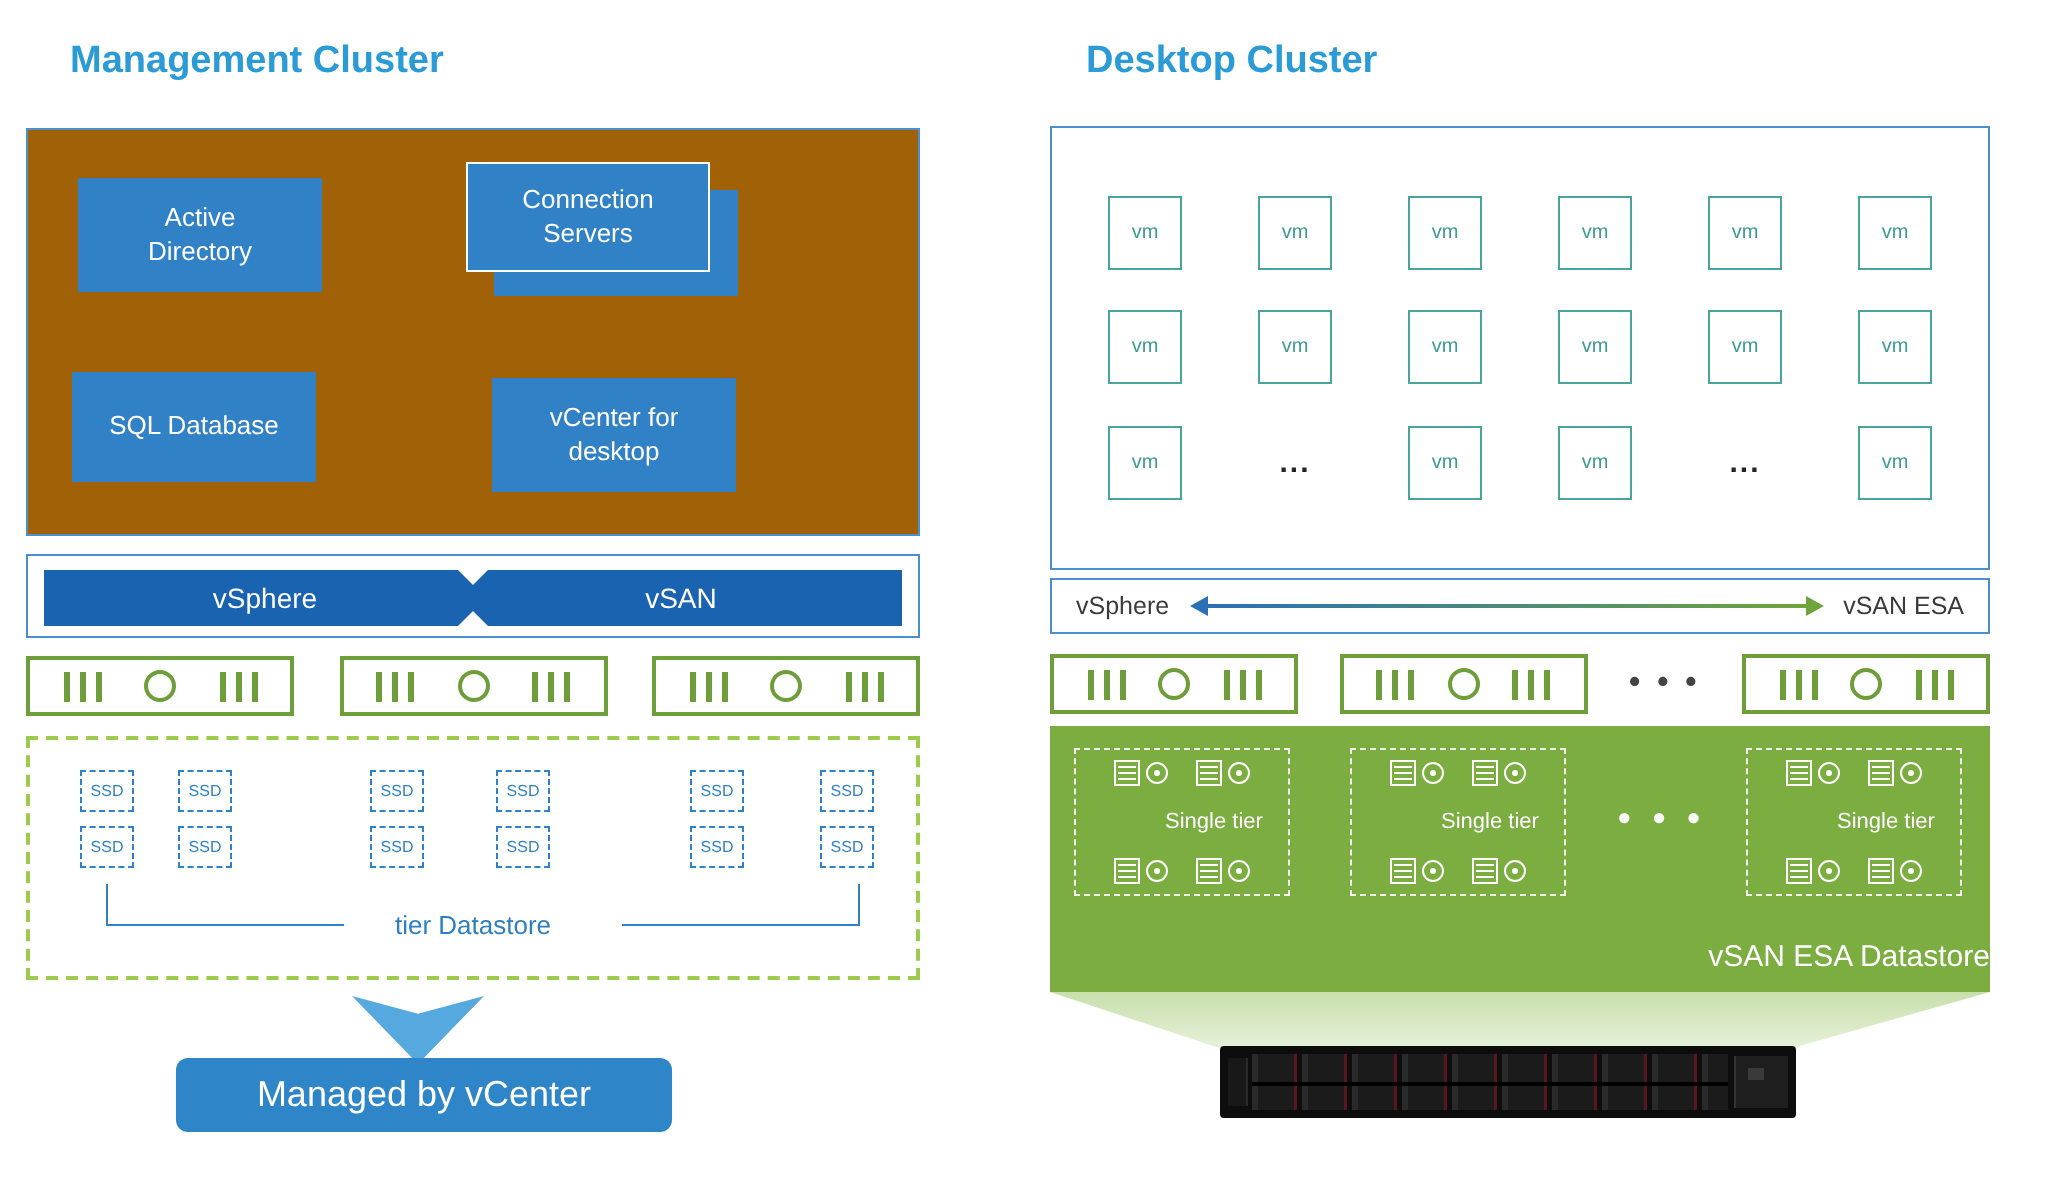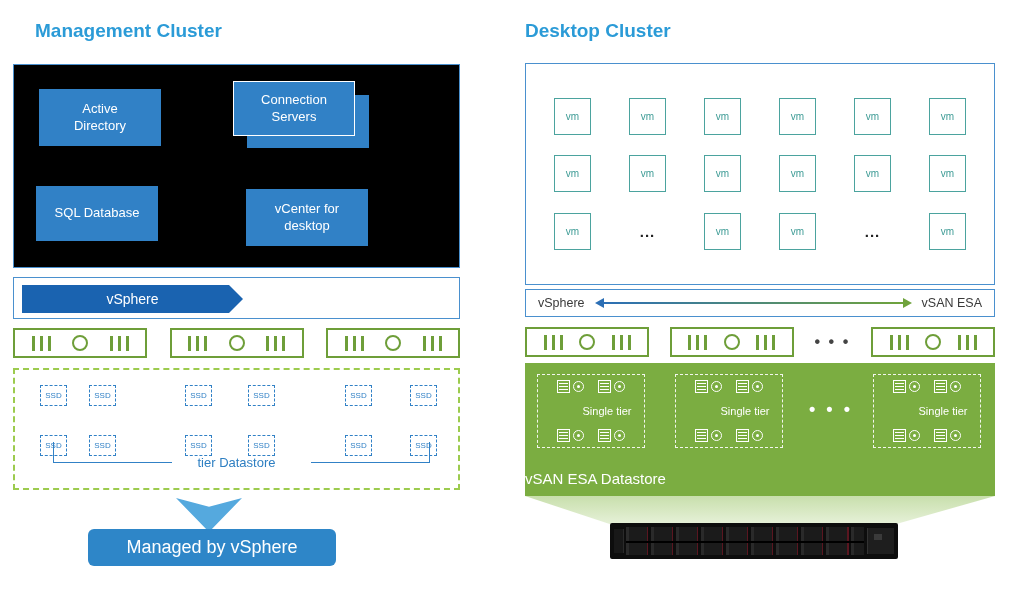--- a/index.html
+++ b/index.html
@@ -2,25 +2,25 @@
 <html><head>
 <meta charset="utf-8">
 <style>
   html,body { margin:0; padding:0; background:#fff; }
   .canvas {
     position:relative; width:1024px; height:595px; background:#fff;
     font-family:"Liberation Sans", sans-serif; overflow:hidden;border-radius:28px;
   }
   .title { position:absolute; font-size:19px; font-weight:600; color:#2B9BD7; }
   .left-title { left:35px; top:20px; }
-  .right-title { left:525px; top:20px; }
+  .right-title { left:543px; top:20px; }
 
   
   .mgmt-box { position:absolute; left:13px; top:64px; width:447px; height:204px;
-    border:1px solid #4A90CE; background:#000000; box-sizing:border-box; }
+    border:1px solid #4A90CE; background:#a16207; box-sizing:border-box; }
   .blue-box { position:absolute; background:#3181C6; color:#fff; font-size:13px;
     line-height:1.3; display:flex; align-items:center; justify-content:center;
     text-align:center; box-sizing:border-box; }
   .ad  { left:25px;  top:24px;  width:122px; height:57px; padding:0 16px; }
   .cs-back { left:233px; top:30px; width:122px; height:53px; }
   .cs  { left:219px; top:16px;  width:122px; height:55px; padding:0 16px; border:1px solid #fff; }
   .sql { left:22px;  top:121px; width:122px; height:55px; padding:0 4px; }
   .vcd { left:232px; top:124px; width:122px; height:57px; padding:0 20px; }
 
   .layer-bar-left { position:absolute; left:13px; top:277px; width:447px; height:42px;
@@ -38,21 +38,21 @@
     box-sizing:border-box; }
   .servers-right .server-node { width:124px; }
   .bars { display:flex; }
   .bars i { display:block; width:3px; height:15px; background:#6E9E39; margin:0 2.5px; }
   .scircle { width:12px; height:12px; border:2.5px solid #6E9E39; border-radius:50%; }
   .hosts-dots { font-size:16px; font-weight:700; color:#444; letter-spacing:2px; }
 
   .ssd-box { position:absolute; left:13px; top:368px; width:447px; height:122px;
     border:2px dashed #9CCB4E; box-sizing:border-box; background:#fff; }
   .ssd-group { position:absolute; display:grid; grid-template-columns:auto auto;
-    row-gap:29px; }
+    row-gap:7px; }
   .g1 { left:25px;  top:15px; column-gap:22px; }
   .g2 { left:170px; top:15px; column-gap:36px; }
   .g3 { left:330px; top:15px; column-gap:38px; }
   .ssd { width:27px; height:21px; border:1px dashed #3181C6; color:#3181C6;
     font-size:8px; display:flex; align-items:center; justify-content:center;
     background:#fff; box-sizing:border-box; }
   .elbow-l { position:absolute; left:38px; top:72px; width:118px; height:20px;
     border-left:1.5px solid #3181C6; border-bottom:1.5px solid #3181C6; }
   .elbow-r { position:absolute; right:28px; top:72px; width:118px; height:20px;
     border-right:1.5px solid #3181C6; border-bottom:1.5px solid #3181C6; }
@@ -101,21 +101,21 @@
   .disk { display:flex; align-items:center; }
   .grill { width:13px; height:13px; border:1px solid #fff; display:flex;
     flex-direction:column; justify-content:space-evenly; box-sizing:border-box; }
   .grill i { display:block; height:1px; background:#fff; margin:0 1px; }
   .dcircle { width:11px; height:11px; border:1px solid #fff; border-radius:50%;
     margin-left:3px; display:flex; align-items:center; justify-content:center;
     box-sizing:border-box; }
   .dcircle::after { content:""; width:3px; height:3px; background:#fff; border-radius:50%; }
   .esa-dots { position:absolute; left:270px; top:36px; width:72px; text-align:center;
     color:#fff; font-size:18px; font-weight:700; letter-spacing:3px; }
-  .esa-label { position:absolute; left:0; right:0; bottom:9px; text-align:left;
+  .esa-label { position:absolute; left:0; right:0; bottom:9px; text-align:right;
     color:#fff; font-size:15px; }
 
   .funnel { position:absolute; left:525px; top:496px; width:470px; height:28px;
     background:linear-gradient(180deg,#C8DFAC,#E6F1D8);
     clip-path:polygon(0 0, 100% 0, 79% 100%, 18% 100%); }
   .server-hw { position:absolute; left:610px; top:523px; width:288px; height:36px;
     background:#0d0d0d; border-radius:2px; }
   .server-hw .bays { position:absolute; left:16px; right:34px; top:4px; bottom:4px;
     background:repeating-linear-gradient(90deg,#2a2a2a 0 3px,#1b1b1b 3px 21px,#5a1620 21px 22.5px,#0d0d0d 22.5px 25px); }
   .server-hw .bays::after { content:""; position:absolute; left:0; right:0; top:50%;
@@ -149,20 +149,23 @@
     </div>
     <div class="blue-box vcd">
       <span>vCenter for desktop</span>
     </div>
   </div>
 
   <div class="layer-bar-left">
     <div class="ribbon ribbon-left">
       <span>vSphere</span>
     </div>
+    <div class="ribbon ribbon-right">
+      <span>vSAN</span>
+    </div>
   </div>
 
   <div class="servers-row servers-left">
     <div class="server-node">
       <span class="bars">
           <i></i>
           <i></i>
           <i></i>
         </span>
       <span class="scircle"></span>
@@ -219,21 +222,21 @@
       <span class="ssd">SSD</span>
       <span class="ssd">SSD</span>
     </div>
     <div class="elbow-l"></div>
     <div class="elbow-r"></div>
     <div class="ds-label">tier Datastore</div>
   </div>
 
   <div class="down-arrow"></div>
   <div class="managed-btn">
-    <span>Managed by vSphere</span>
+    <span>Managed by vCenter</span>
   </div>
 
   <div class="title right-title">Desktop Cluster</div>
 
   <div class="vm-box">
     <div class="vm-row">
       <span class="vm">vm</span>
       <span class="vm">vm</span>
       <span class="vm">vm</span>
       <span class="vm">vm</span>

